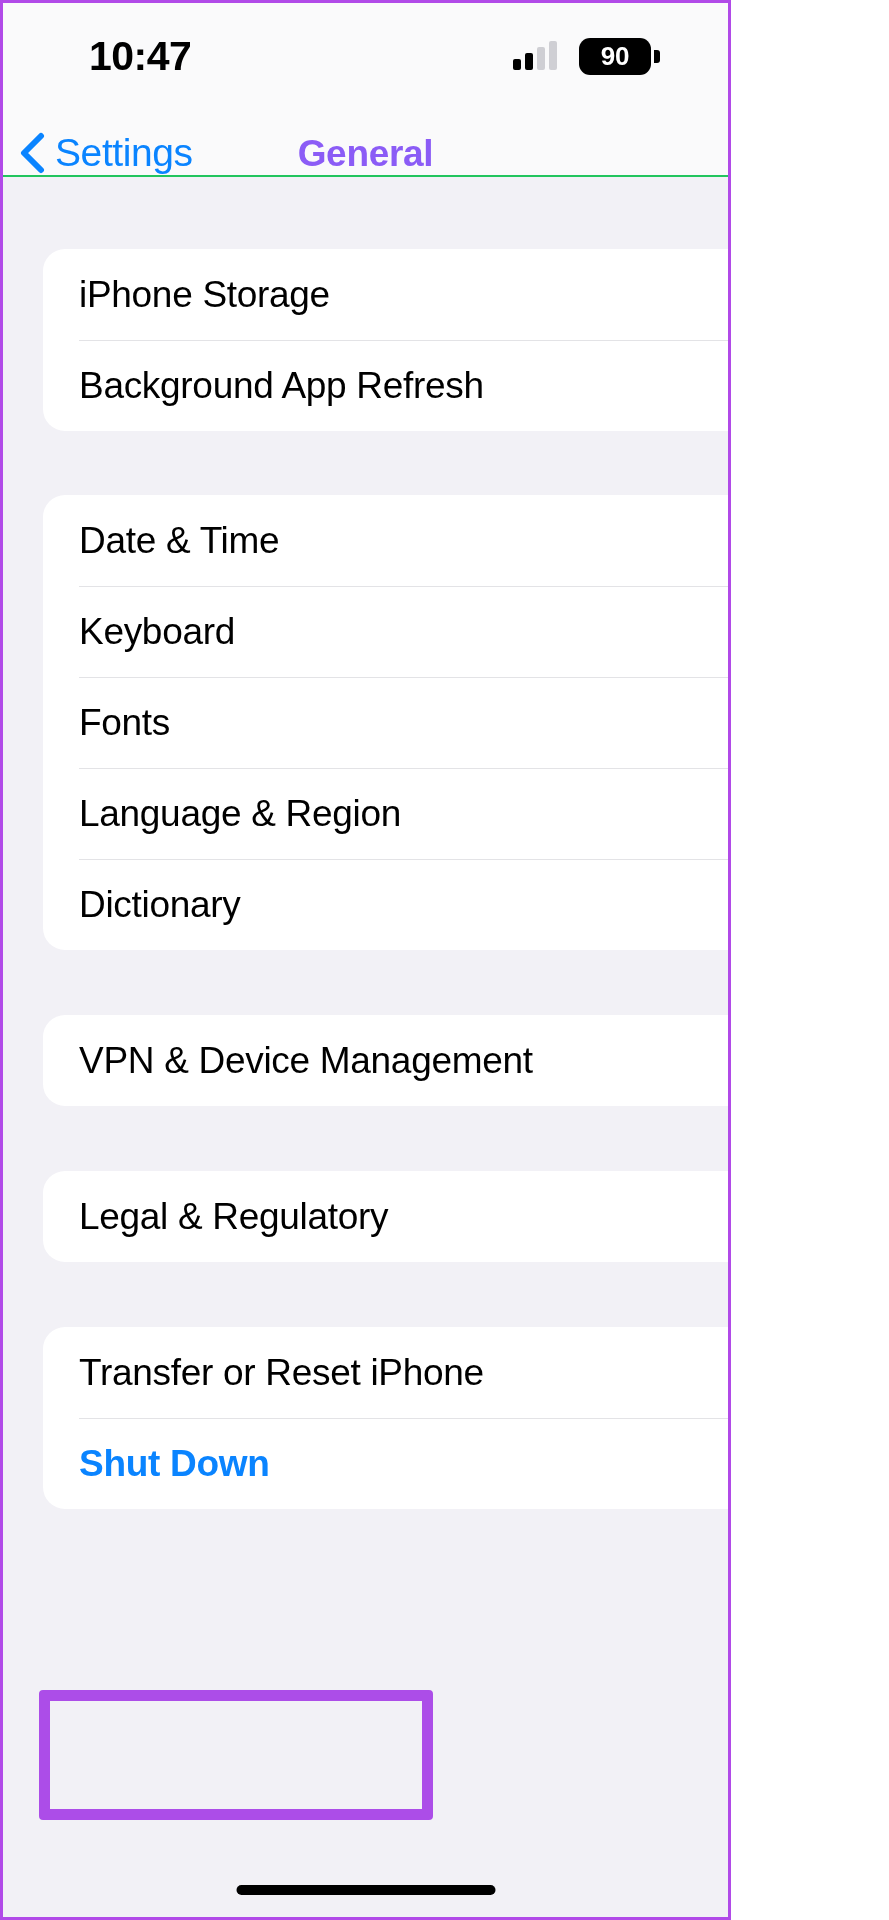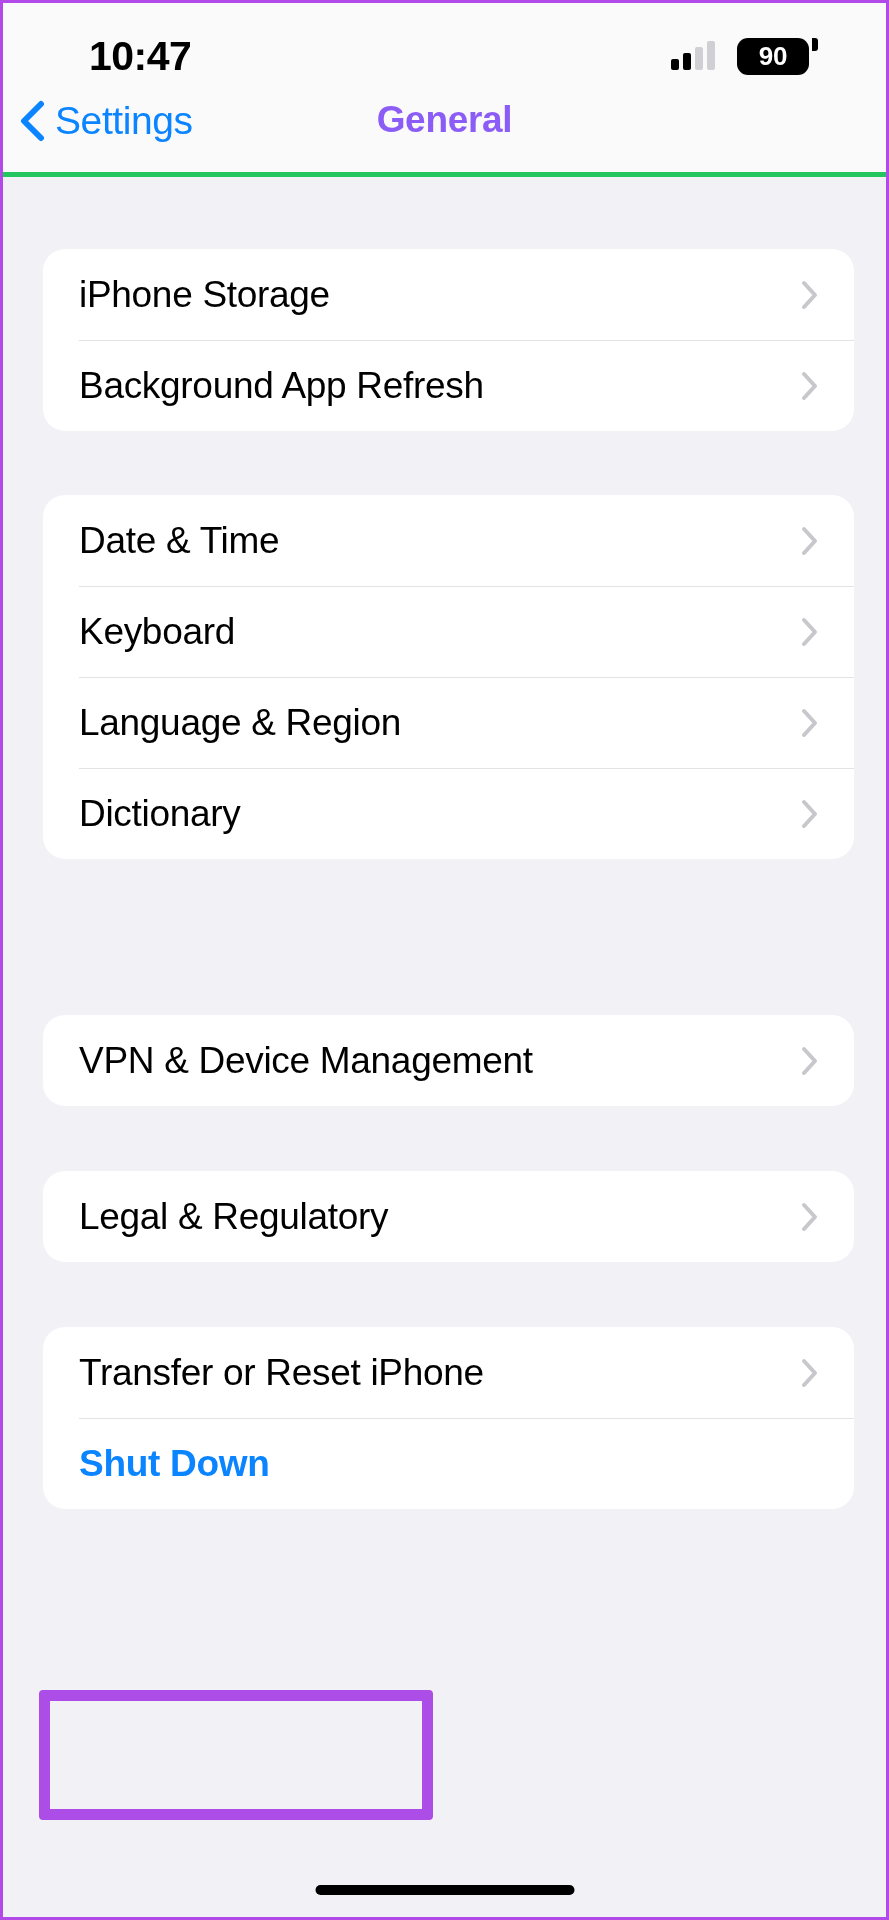--- a/index.html
+++ b/index.html
@@ -3,21 +3,21 @@
 <meta charset="utf-8">
 <style>
   * { margin:0; padding:0; box-sizing:border-box; }
   html, body {
     width:889px; height:1920px;
     font-family:"Liberation Sans", sans-serif;
     background:#ffffff;
   }
   #phone {
     position:relative;
-    width:889px; height:1920px;
+    width:731px; height:1920px;
     background:#F2F1F6;
     border:3px solid #B14AE8;
     overflow:hidden;
   }
 
   
   .statusbar {
     position:relative;
     height:96px;
     background:#FAFAFB;
@@ -47,21 +47,21 @@
     gap:4px;
     height:28px;
   }
   .signal i { display:block; width:8px; border-radius:2px; background:#CFCFD4; }
   .signal i.on { background:#000; }
   .signal i:nth-child(1){ height:11px; }
   .signal i:nth-child(2){ height:17px; }
   .signal i:nth-child(3){ height:23px; }
   .signal i:nth-child(4){ height:29px; }
 
-  .battery { position:relative; display:flex; }
+  .battery { position:relative; display:flex; align-items:center; }
   .battery-body {
     width:72px; height:37px;
     background:#000;
     border-radius:11px;
     display:flex; align-items:center; justify-content:center;
   }
   .battery-level {
     color:#fff;
     font-size:26px;
     font-weight:bold;
@@ -73,23 +73,23 @@
     background:#000;
     border-radius:0 3px 3px 0;
     margin-left:3px;
   }
 
   
   .navbar {
     position:relative;
     height:78px;
     background:#FAFAFB;
-    border-bottom:5px solid #22c55e;
-    display:flex;
-    align-items:flex-start;
+    border-bottom:2px solid #22c55e;
+    display:flex;
+    align-items:flex-end;
   }
   .nav-back {
     display:flex;
     align-items:center;
     gap:10px;
     margin-left:16px;
     cursor:pointer;
   }
   .nav-back-chevron {
     width:26px; height:42px;
@@ -237,20 +237,26 @@
           <polyline points="3,3 14,15 3,27" fill="none" stroke="#C7C7CC" stroke-width="4" stroke-linecap="round" stroke-linejoin="round"></polyline>
         </svg>
       </div>
       <div class="row">
         <span class="row-label">Keyboard</span>
         <svg class="row-chevron" viewBox="0 0 17 30">
           <polyline points="3,3 14,15 3,27" fill="none" stroke="#C7C7CC" stroke-width="4" stroke-linecap="round" stroke-linejoin="round"></polyline>
         </svg>
       </div>
       <div class="row">
+        <span class="row-label">Fonts</span>
+        <svg class="row-chevron" viewBox="0 0 17 30">
+          <polyline points="3,3 14,15 3,27" fill="none" stroke="#C7C7CC" stroke-width="4" stroke-linecap="round" stroke-linejoin="round"></polyline>
+        </svg>
+      </div>
+      <div class="row">
         <span class="row-label">Language &amp; Region</span>
         <svg class="row-chevron" viewBox="0 0 17 30">
           <polyline points="3,3 14,15 3,27" fill="none" stroke="#C7C7CC" stroke-width="4" stroke-linecap="round" stroke-linejoin="round"></polyline>
         </svg>
       </div>
       <div class="row">
         <span class="row-label">Dictionary</span>
         <svg class="row-chevron" viewBox="0 0 17 30">
           <polyline points="3,3 14,15 3,27" fill="none" stroke="#C7C7CC" stroke-width="4" stroke-linecap="round" stroke-linejoin="round"></polyline>
         </svg>

